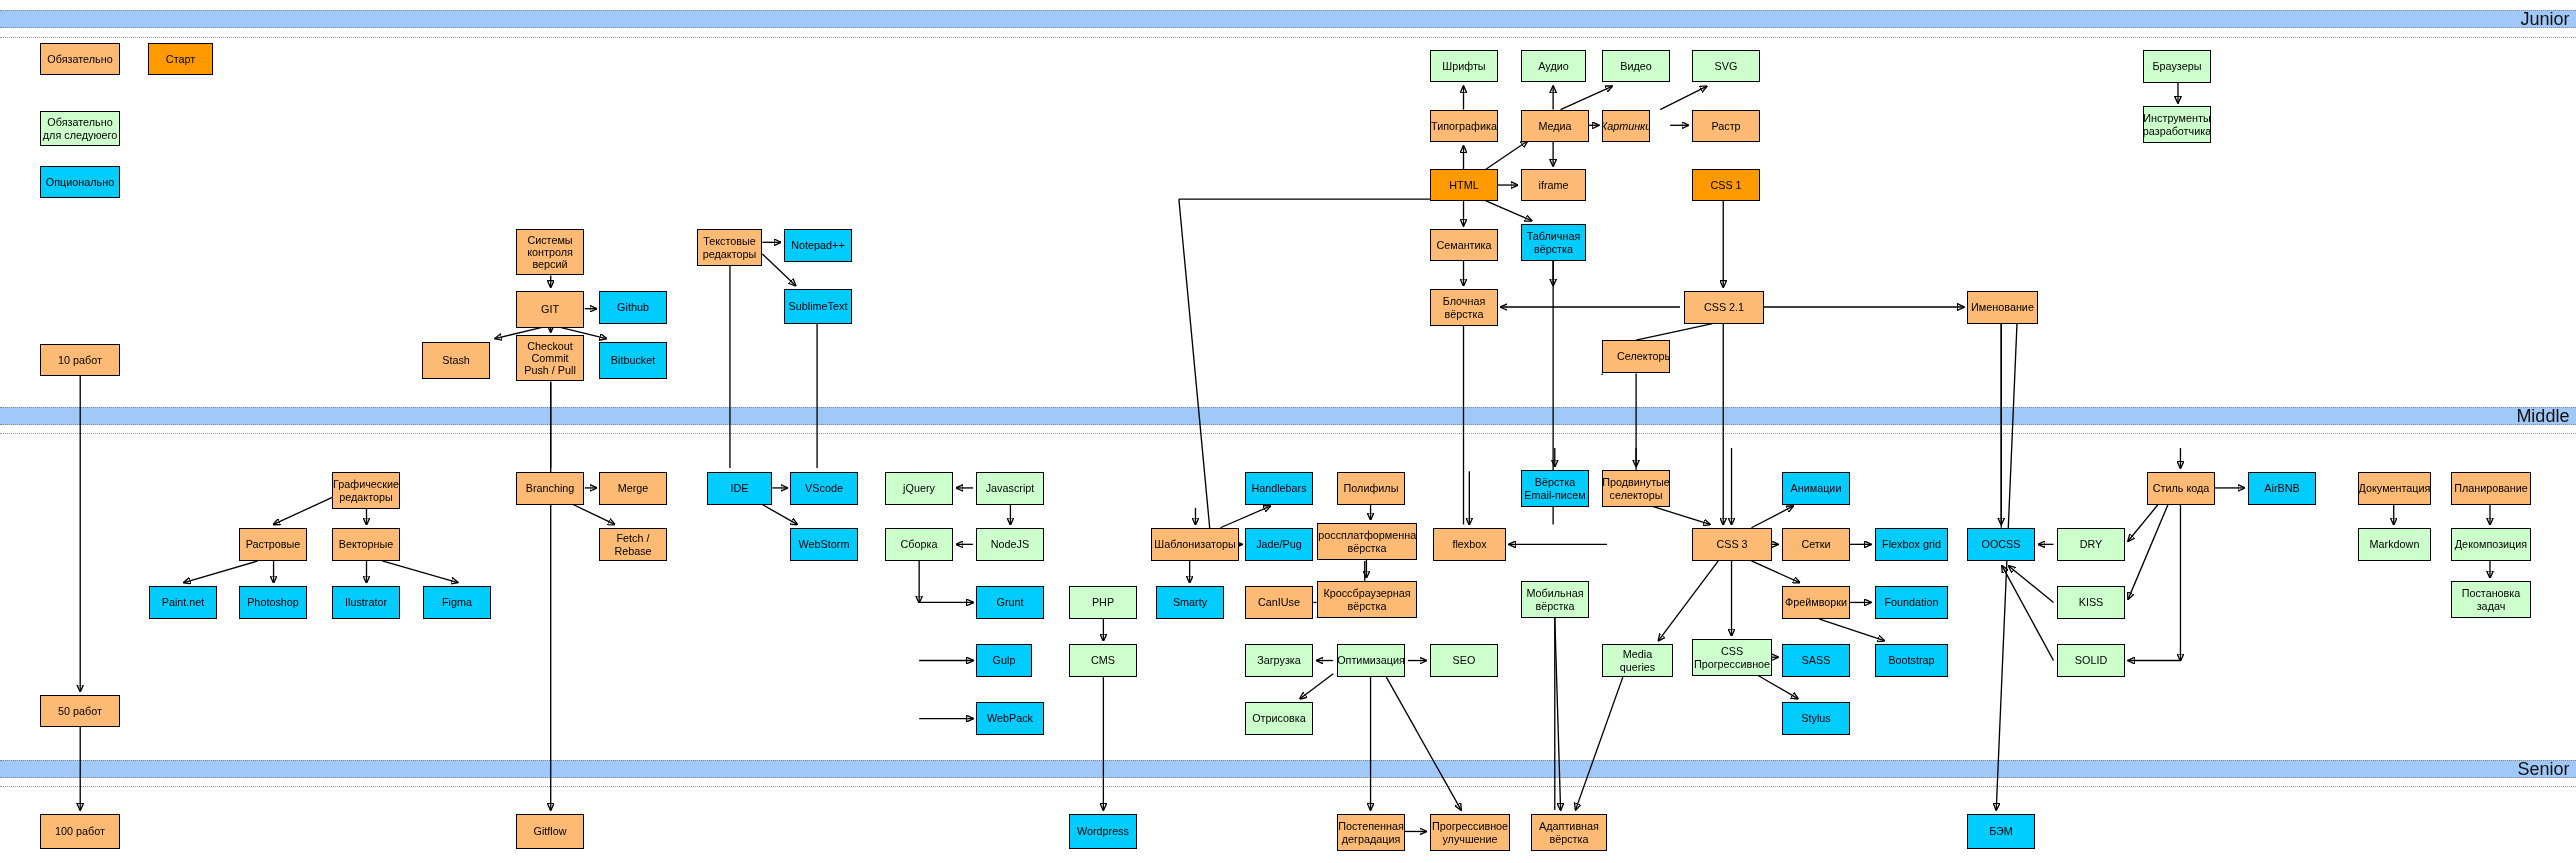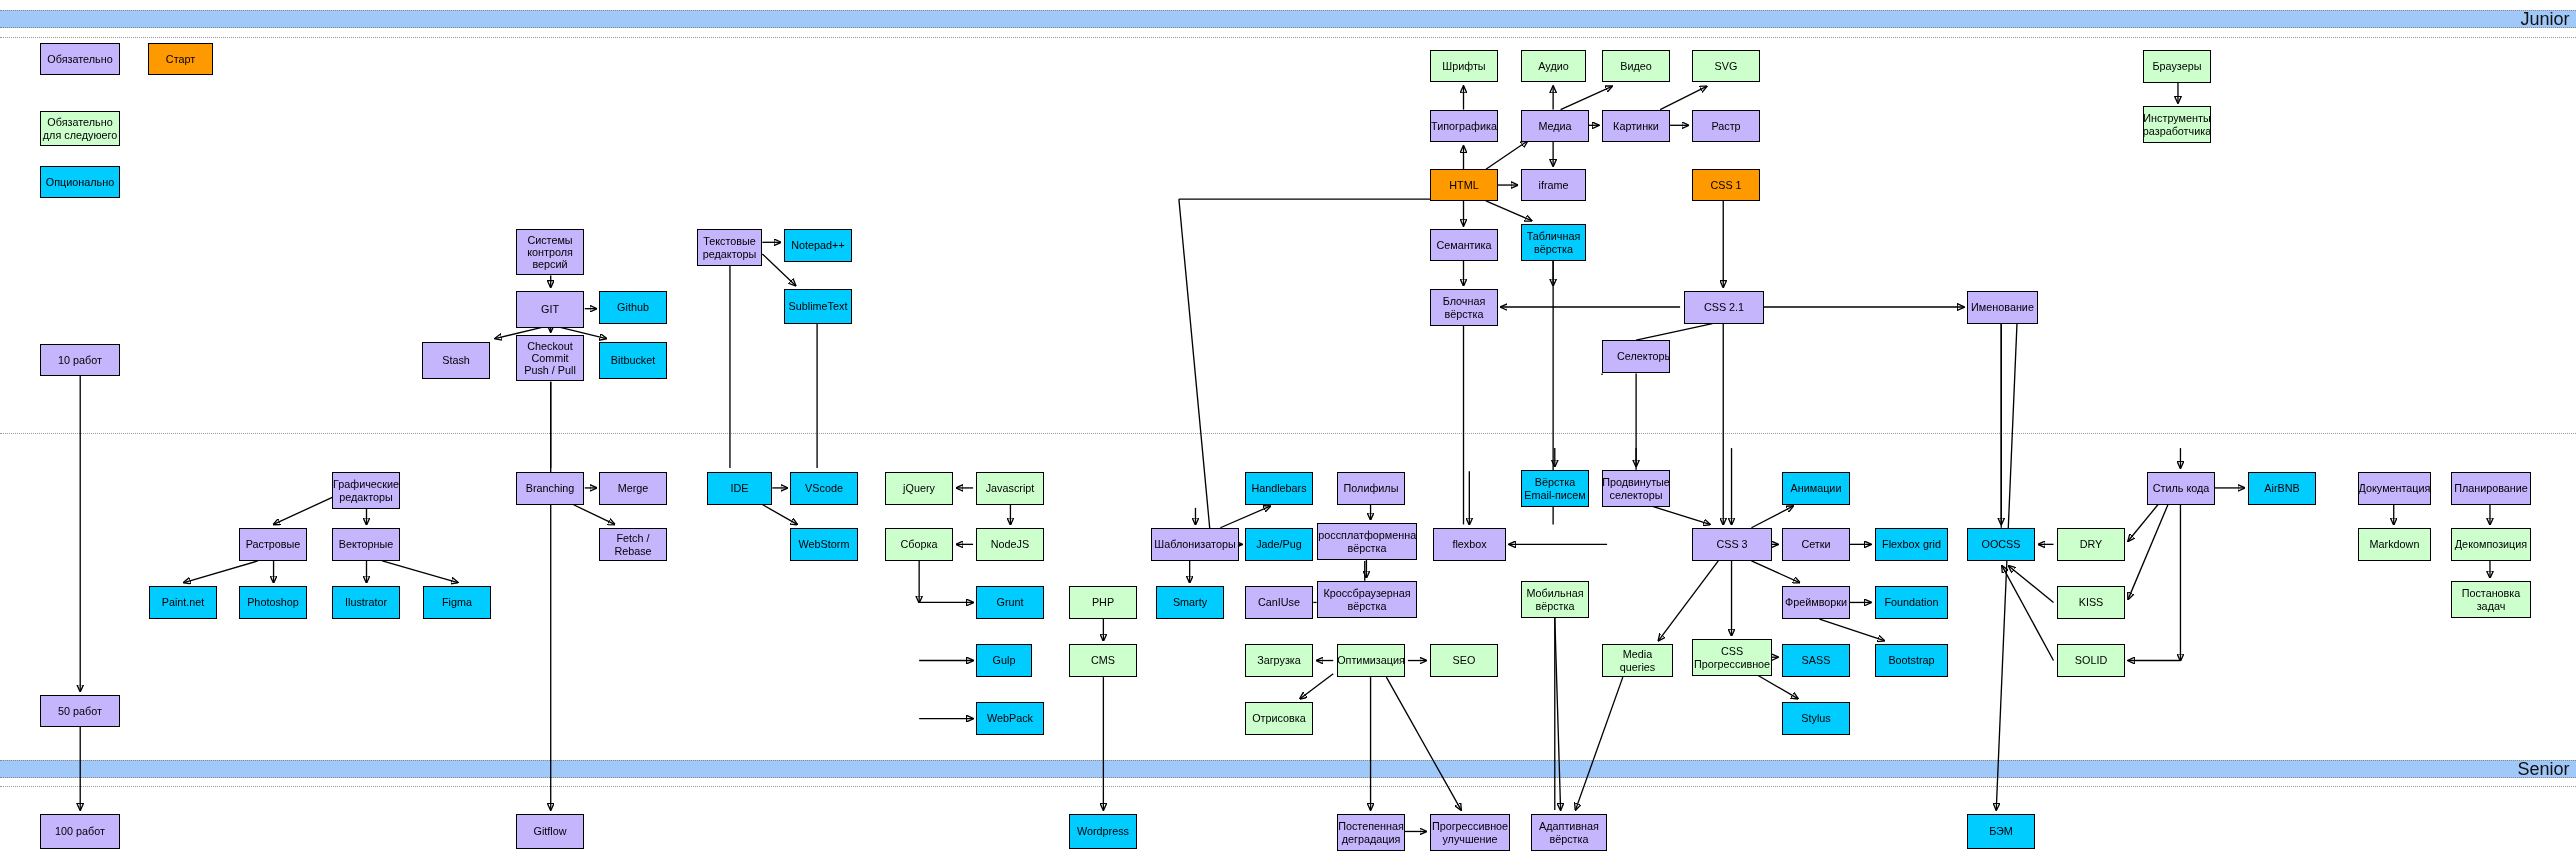--- a/index.html
+++ b/index.html
@@ -2,37 +2,40 @@
 <html style="font-size:13.3px"><head>
 <meta charset="utf-8">
 <style>
   html,body{margin:0;padding:0;background:#ffffff;}
   body{font-family:"Liberation Sans","DejaVu Sans",sans-serif;}
   #canvas{position:relative;width:2576px;height:863px;background:#fff;overflow:hidden;}
   .band{position:absolute;left:0;width:2576px;background:#a0c8f8;border-top:0.8px dotted #888;border-bottom:0.8px dotted #888;box-sizing:border-box;}
   .band .band-label{position:absolute;right:6.6px;top:50%;transform:translateY(-50%);font-size:18px;color:#111;white-space:nowrap;}
   .band-gap{position:absolute;left:0;width:2576px;border-bottom:0.8px dotted #999;height:0;}
   .node{position:absolute;box-sizing:border-box;border:1.2px solid #000;display:flex;align-items:center;justify-content:center;text-align:center;line-height:1.12;color:#000;font-size:10.8px;padding:0.8px 1.7px;overflow:hidden;}
-  .n-req{background:#c4b5fd;}
+  .n-req{background:#fdba74;}
   .n-next{background:#ccffcc;}
   .n-opt{background:#00ccff;}
   .n-start{background:#ff9900;}
   svg#wires{position:absolute;left:0;top:0;width:2576px;height:863px;pointer-events:none;}
   svg#wires line,svg#wires path,svg#wires polyline{stroke:#000;stroke-width:1.6;fill:none;}
 </style>
 </head>
 <body>
 
 <div id="canvas">
 
   <div class="band" id="band-junior" style="top:10px;height:18px;">
     <span class="band-label">Junior</span>
   </div>
   <div class="band-gap" style="top:37px;"></div>
 
+  <div class="band" id="band-middle" style="top:407px;height:18px;">
+    <span class="band-label">Middle</span>
+  </div>
   <div class="band-gap" style="top:433px;"></div>
 
   <div class="band" id="band-senior" style="top:760px;height:18px;">
     <span class="band-label">Senior</span>
   </div>
   <div class="band-gap" style="top:786px;"></div>
 
   <svg id="wires" viewBox="0 0 3103 1040">
     <defs>
       <marker id="ah" markerWidth="9" markerHeight="9" refX="8" refY="4.5" orient="auto" markerUnits="userSpaceOnUse">
@@ -227,21 +230,21 @@
       </div>
       <div class="node n-next" style="left: 1692px; top: 50px; width: 68px; height: 32px;">
         <span>SVG</span>
       </div>
       <div class="node n-req" style="left: 1430px; top: 110px; width: 68px; height: 32px;">
         <span>Типографика</span>
       </div>
       <div class="node n-req" style="left: 1521px; top: 110px; width: 68px; height: 32px;">
         <span>Медиа</span>
       </div>
-      <div class="node n-req" style="left: 1602px; top: 110px; width: 68px; height: 32px;">
+      <div class="node n-req" style="left: 1602px; top: 110px; width: 48px; height: 32px; font-style: italic;">
         <span>Картинки</span>
       </div>
       <div class="node n-req" style="left: 1692px; top: 110px; width: 68px; height: 32px;">
         <span>Растр</span>
       </div>
       <div class="node n-start" style="left: 1430px; top: 169px; width: 68px; height: 32px;">
         <span>HTML</span>
       </div>
       <div class="node n-req" style="left: 1521px; top: 169px; width: 65px; height: 32px;">
         <span>iframe</span>

